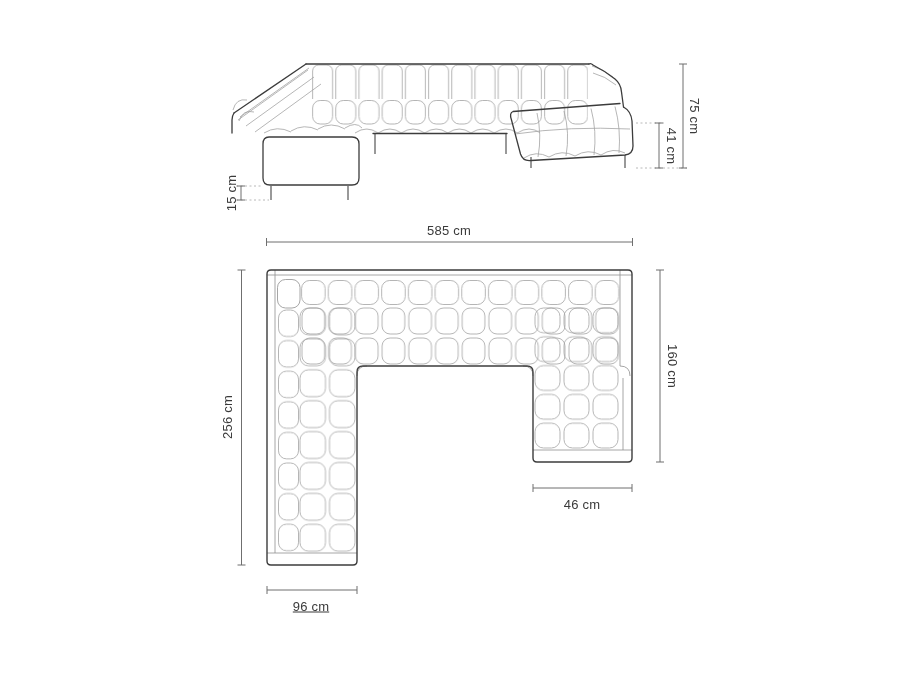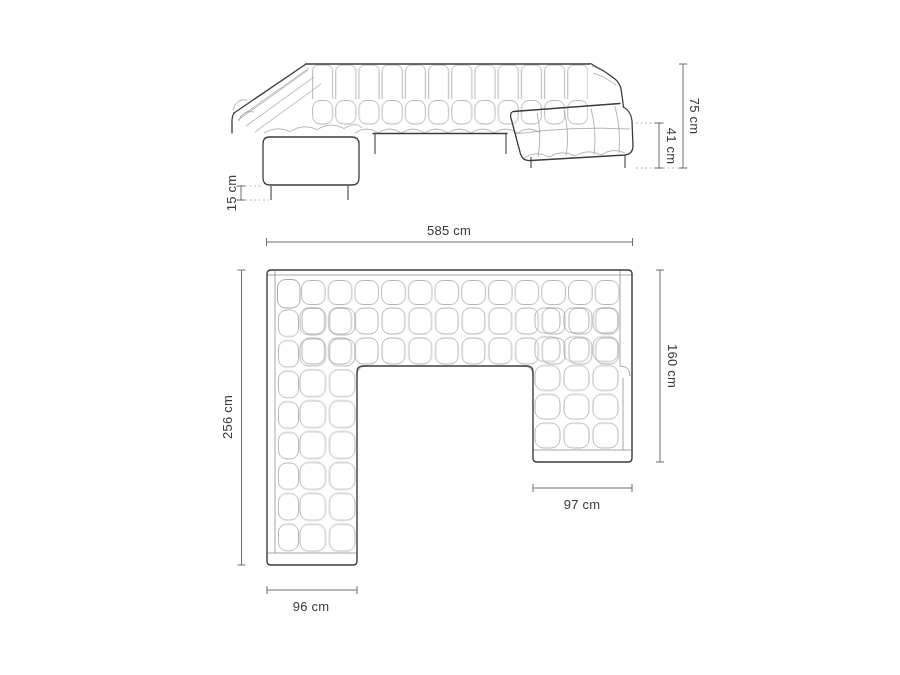--- a/index.html
+++ b/index.html
@@ -180,16 +180,16 @@
       </g>
     </g>
   </svg>
 
   <div class="dim-label rot-cw" style="left:694px;top:116px;">75 cm</div>
   <div class="dim-label rot-cw" style="left:671px;top:146px;">41 cm</div>
   <div class="dim-label rot-ccw" style="left:231px;top:193px;">15 cm</div>
   <div class="dim-label" style="left:449px;top:230px;">585 cm</div>
   <div class="dim-label rot-ccw" style="left:227px;top:417px;">256 cm</div>
   <div class="dim-label rot-cw" style="left:672px;top:366px;">160 cm</div>
-  <div class="dim-label" style="left:582px;top:504px;">97 cm</div>
-  <div class="dim-label" style="left:311px;top:606px;">96 cm</div>
+  <div class="dim-label" style="left:582px;top:504px;">46 cm</div>
+  <div class="dim-label" style="left:311px;top:606px;text-decoration:underline;">96 cm</div>
 
 </div>
 
 </body></html>

